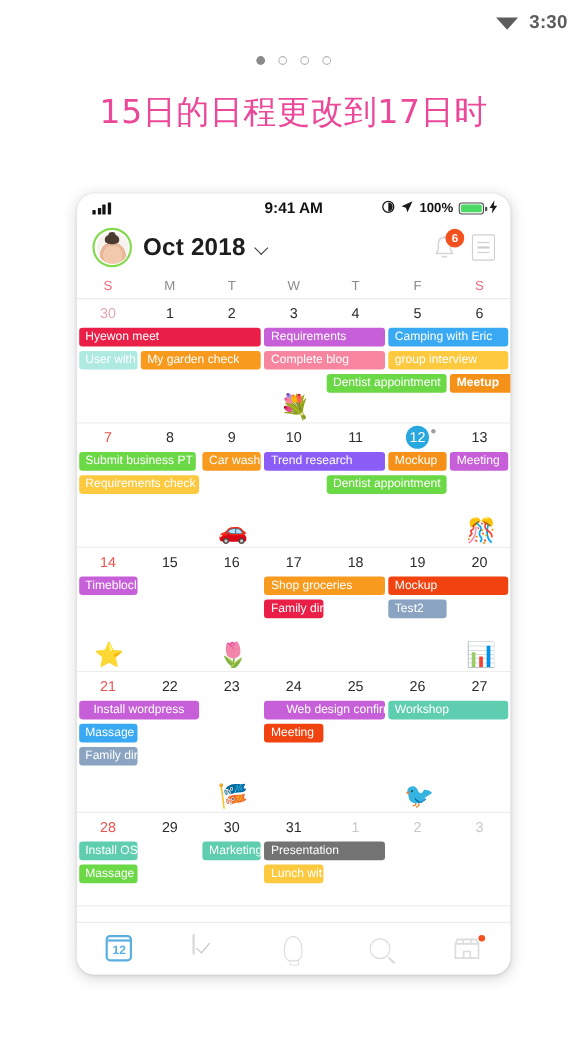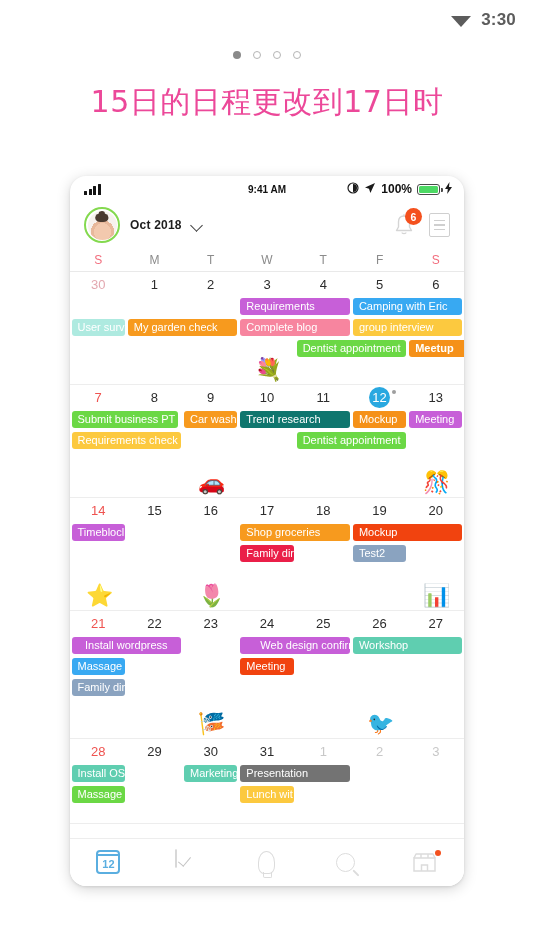--- a/index.html
+++ b/index.html
@@ -48,21 +48,21 @@
 
   
   .ph-status {
     height: 26px; display: flex; align-items: center;
     padding: 0 12px 0 14px; position: relative;
     font-size: 11.5px; font-weight: bold; color: #1b1b1b;
   }
   .sig { display: flex; align-items: flex-end; gap: 1.5px; height: 11px; }
   .sig i { width: 3px; background: #141414; border-radius: .5px; display: block; }
   .ph-clock { position: absolute; left: 0; width: 100%; text-align: center;
-              font-size: 10px; font-weight: bold; color: #111; pointer-events:none;}
+              font-size: 14px; font-weight: bold; color: #111; pointer-events:none;}
   .ph-right { margin-left: auto; display: flex; align-items: center; gap: 5px; z-index: 2;}
   .batt { width: 23px; height: 11px; border: 1.3px solid #4b4b4b; border-radius: 3px;
           padding: 1px; position: relative; }
   .batt::after { content:""; position:absolute; right:-3.5px; top:3px; width:2px; height:4px;
                  background:#4b4b4b; border-radius:0 1px 1px 0;}
   .batt i { display:block; width:100%; height:100%; background:#4cd964; border-radius:1.5px;}
 
   
   .ph-head {
     height: 46px; display: flex; align-items: center; padding: 0 14px 0 14px; gap: 10px;
@@ -74,21 +74,21 @@
   }
   .avatar-img {
     width: 100%; height: 100%; border-radius: 50%;
     background: radial-gradient(circle at 50% 72%, #f3c9ae 0 34%, #e8b89b 34% 46%, #f7f2ee 46% 100%);
     position: relative; overflow: hidden;
   }
   .avatar-img::before{ content:""; position:absolute; left:50%; top:8%; transform:translateX(-50%);
      width:46%; height:30%; background:#4a3a30; border-radius:50% 50% 40% 40%;}
   .avatar-img::after{ content:""; position:absolute; left:50%; top:1%; transform:translateX(-50%);
      width:22%; height:16%; background:#4a3a30; border-radius:50%;}
-  .month { font-size: 12px; font-weight: bold; color: #1d1d1d; letter-spacing: .2px; }
+  .month { font-size: 22px; font-weight: bold; color: #1d1d1d; letter-spacing: .2px; }
   .chev { width: 11px; height: 11px; position: relative; }
   .chev::before{content:"";position:absolute;left:0;top:1px;width:8px;height:8px;
      border-right:1.8px solid #3b3b3b;border-bottom:1.8px solid #3b3b3b;transform:rotate(45deg);}
   .ph-head-right { margin-left: auto; display: flex; align-items: center; gap: 14px; }
   .bell-wrap { position: relative; width: 22px; height: 24px; }
   .badge {
     position: absolute; right: -7px; top: -5px;
     min-width: 17px; height: 17px; border-radius: 9px;
     background: #f4511e; color: #fff; font-size: 10.5px; font-weight: bold;
     display: flex; align-items: center; justify-content: center; padding: 0 3px;
@@ -249,23 +249,24 @@
         <div class="nums">
           <span class="mut">30</span>
           <span>1</span>
           <span>2</span>
           <span>3</span>
           <span>4</span>
           <span>5</span>
           <span>6</span>
         </div>
         <div class="evt-area" style="height: 89px;">
+          <div class="evt" style="left: 1.5px; width: 165.857px; top: 2px; background: rgb(234, 31, 72);">Hyewon meet</div>
           <div class="evt" style="left: 170.357px; width: 109.571px; top: 2px; background: rgb(199, 95, 216);">Requirements</div>
           <div class="evt" style="left: 282.929px; width: 109.571px; top: 2px; background: rgb(56, 169, 242);">Camping with Eric</div>
-          <div class="evt" style="left: 1.5px; width: 53.2857px; top: 23px; background: rgb(174, 234, 224);">User surv</div>
+          <div class="evt" style="left: 1.5px; width: 53.2857px; top: 23px; background: rgb(174, 234, 224);">User with</div>
           <div class="evt" style="left: 57.7857px; width: 109.571px; top: 23px; background: rgb(247, 154, 30);">My garden check</div>
           <div class="evt" style="left: 170.357px; width: 109.571px; top: 23px; background: rgb(247, 133, 159);">Complete blog</div>
           <div class="evt" style="left: 282.929px; width: 109.571px; top: 23px; background: rgb(252, 201, 63);">group interview</div>
           <div class="evt" style="left: 226.643px; width: 109.571px; top: 44px; background: rgb(107, 216, 69);">Dentist appointment</div>
           <div class="evt" style="left: 339.214px; width: 68px; top: 44px; background: rgb(245, 145, 25); font-weight: bold;">Meetup</div>
           <span class="sticker" style="left: 185px; bottom: 4px;">💐</span>
         </div>
       </div>
       <div class="week" style="height: 113px;">
         <span class="dotmark" style="left: 321.954px;"></span>
@@ -274,21 +275,21 @@
           <span>8</span>
           <span>9</span>
           <span>10</span>
           <span>11</span>
           <span class="today">12</span>
           <span>13</span>
         </div>
         <div class="evt-area" style="height: 89px;">
           <div class="evt" style="left: 1.5px; width: 106px; top: 2px; background: rgb(107, 216, 69);">Submit business PT</div>
           <div class="evt" style="left: 114.071px; width: 53.2857px; top: 2px; background: rgb(247, 154, 30);">Car wash</div>
-          <div class="evt" style="left: 170.357px; width: 109.571px; top: 2px; background: #0f766e;">Trend research</div>
+          <div class="evt" style="left: 170.357px; width: 109.571px; top: 2px; background: #8b5cf6;">Trend research</div>
           <div class="evt" style="left: 282.929px; width: 53.2857px; top: 2px; background: rgb(245, 145, 25);">Mockup</div>
           <div class="evt" style="left: 339.214px; width: 53.2857px; top: 2px; background: rgb(199, 95, 216);">Meeting</div>
           <div class="evt" style="left: 1.5px; width: 109.571px; top: 23px; background: rgb(252, 201, 63);">Requirements check</div>
           <div class="evt" style="left: 226.643px; width: 109.571px; top: 23px; background: rgb(107, 216, 69);">Dentist appointment</div>
           <span class="sticker" style="left: 128.714px; bottom: 4px;">🚗</span>
           <span class="sticker" style="left: 353.857px; bottom: 4px;">🎊</span>
         </div>
       </div>
       <div class="week" style="height: 113px;">
         <div class="nums">

